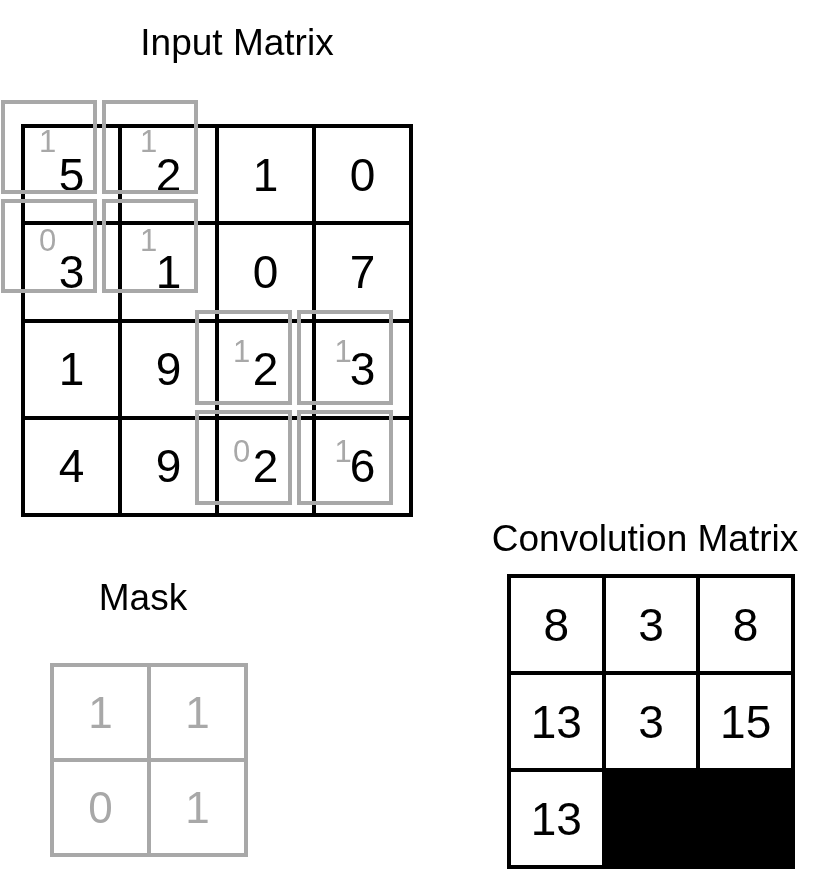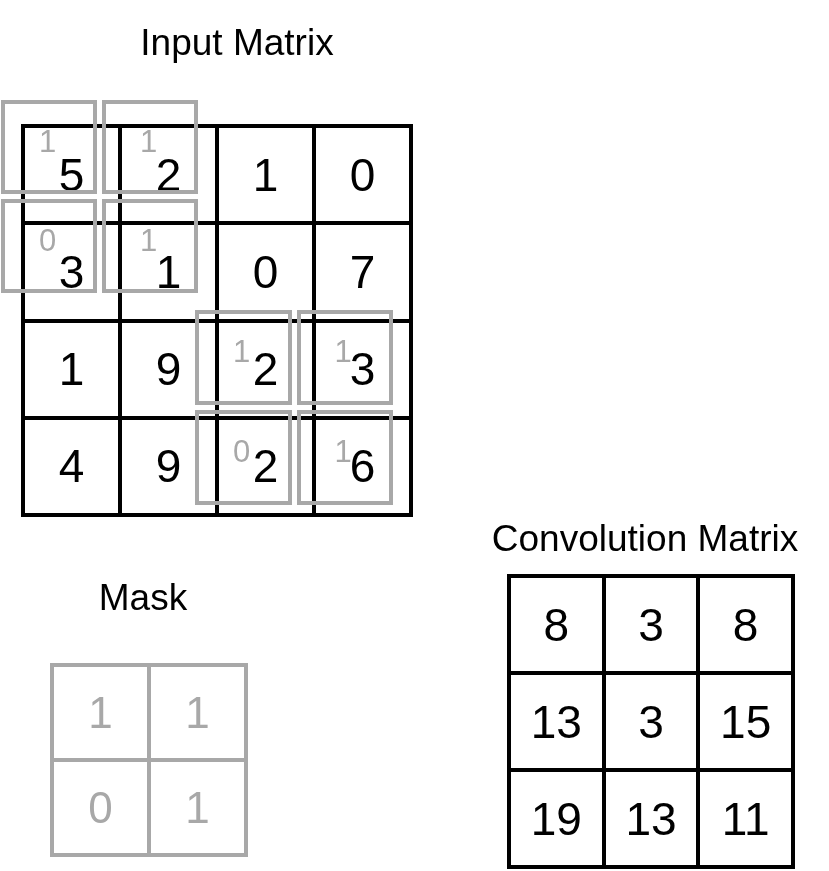--- a/index.html
+++ b/index.html
@@ -128,18 +128,16 @@
 
   <div class="title" id="conv-title">Convolution Matrix</div>
 
   <div class="grid-black" id="conv-matrix">
     <div class="cell">8</div>
     <div class="cell">3</div>
     <div class="cell">8</div>
     <div class="cell">13</div>
     <div class="cell">3</div>
     <div class="cell">15</div>
-    <div class="cell">19</div>
     <div class="cell">13</div>
-    <div class="cell">11</div>
   </div>
 
 </div>
 
 </body></html>

